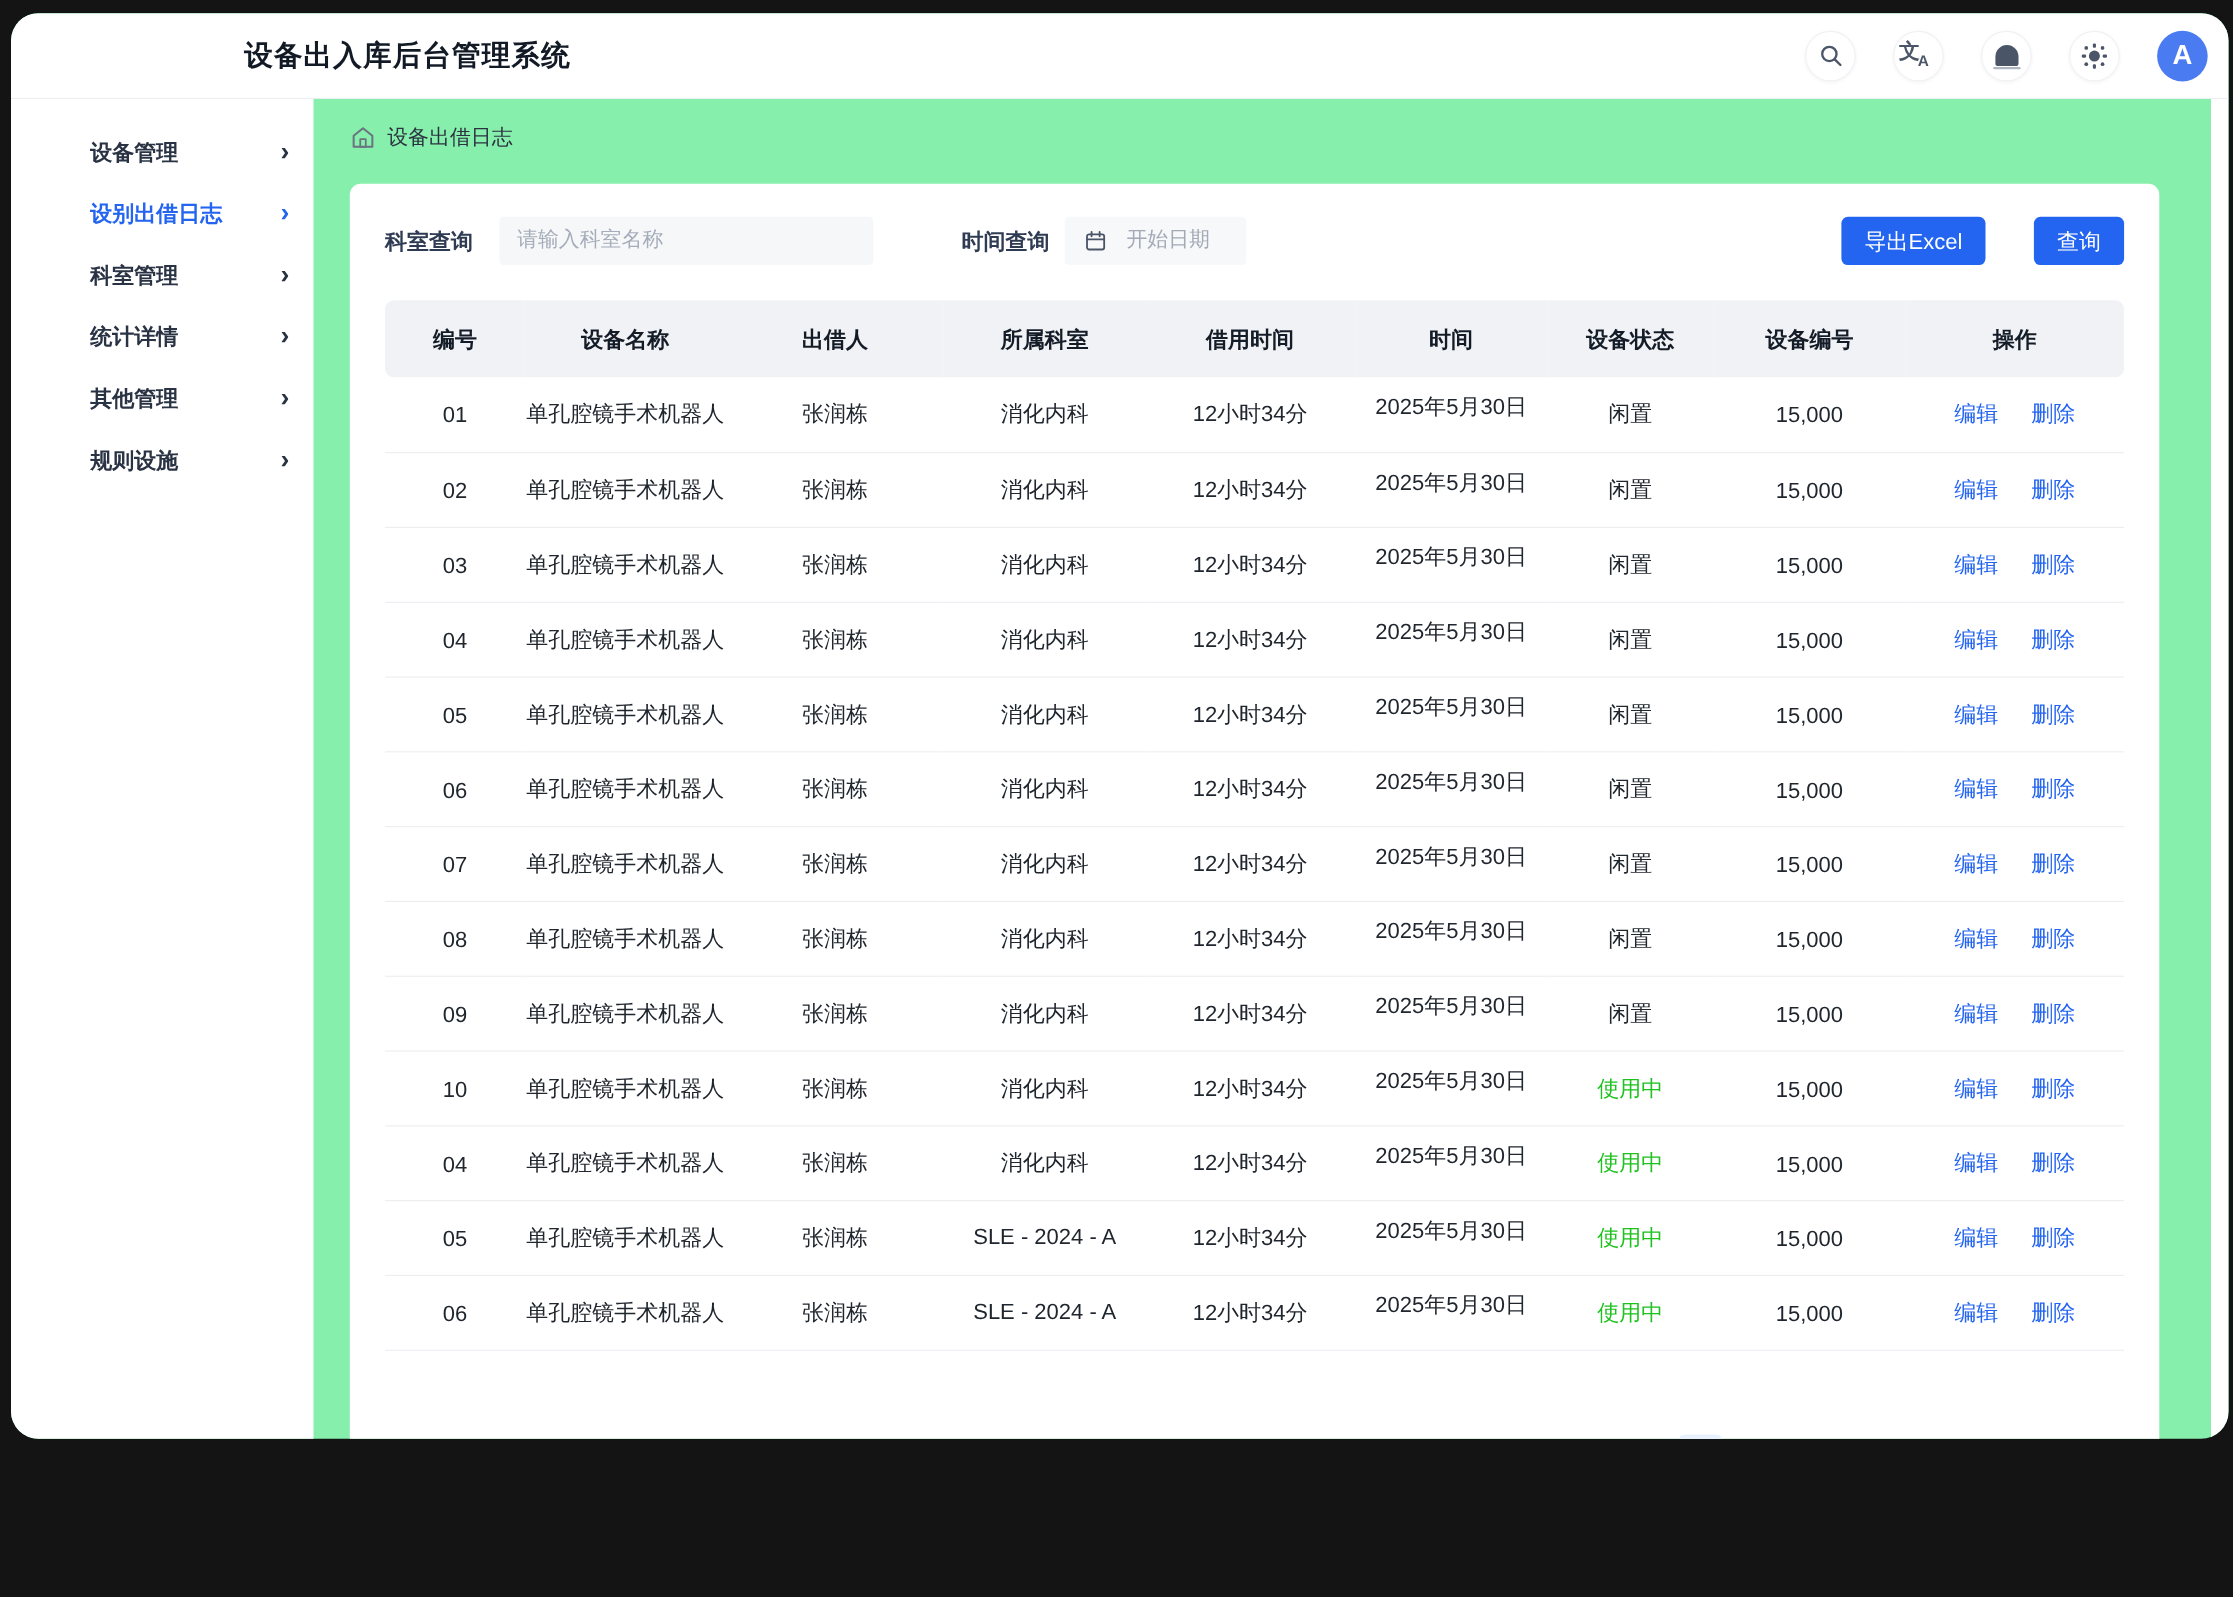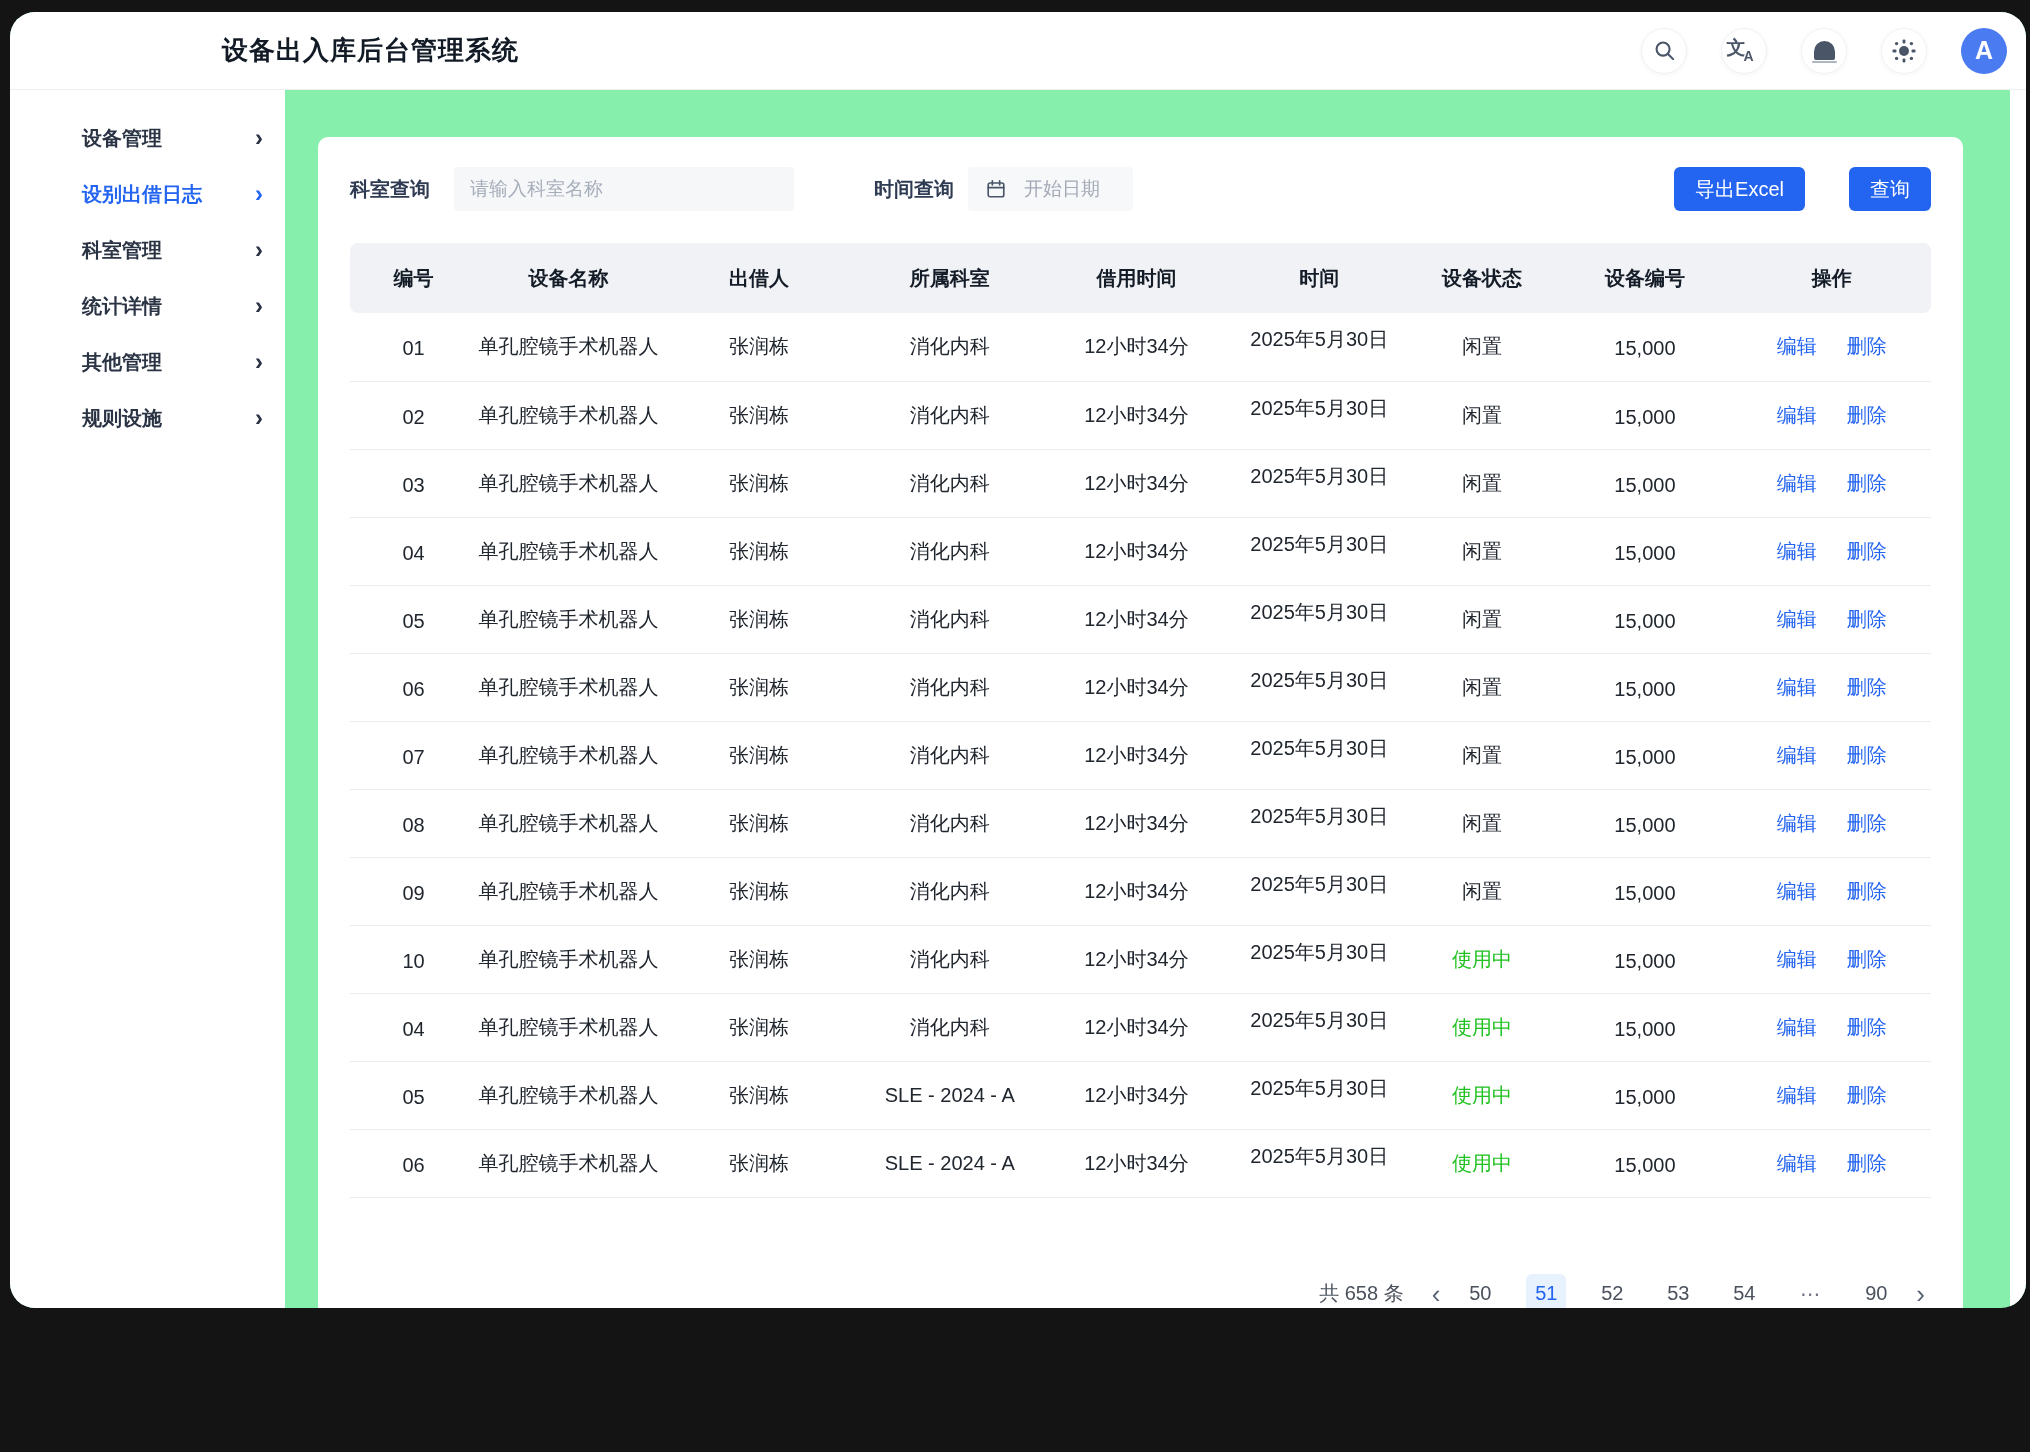--- a/index.html
+++ b/index.html
@@ -131,20 +131,27 @@
           <span class="chev">›</span>
         </div>
         <div class="side-item">
           <span>规则设施</span>
           <span class="chev">›</span>
         </div>
       </aside>
 
     <main class="main">
 
+      <div class="breadcrumb">
+        <svg width="24" height="24" viewBox="0 0 24 24" fill="none" stroke="#6b7280" stroke-width="1.8" stroke-linejoin="round">
+          <path d="M3.5 10.5 L12 3.5 L20.5 10.5 V20.5 H3.5 Z"></path>
+          <rect x="9.5" y="13.5" width="5" height="7" stroke-width="1.6"></rect>
+        </svg>
+        <span>设备出借日志</span>
+      </div>
 
       <section class="card">
 
         <div class="filters">
           <span class="f-label">科室查询</span>
           <input class="dept-input" type="text" placeholder="请输入科室名称" style="">
           <span class="f-label time-label">时间查询</span>
           <div class="date-box">
             <svg width="22" height="22" viewBox="0 0 24 24" fill="none" stroke="#4a5568" stroke-width="1.8" stroke-linecap="round">
               <rect x="3.5" y="5.5" width="17" height="15" rx="2"></rect>

